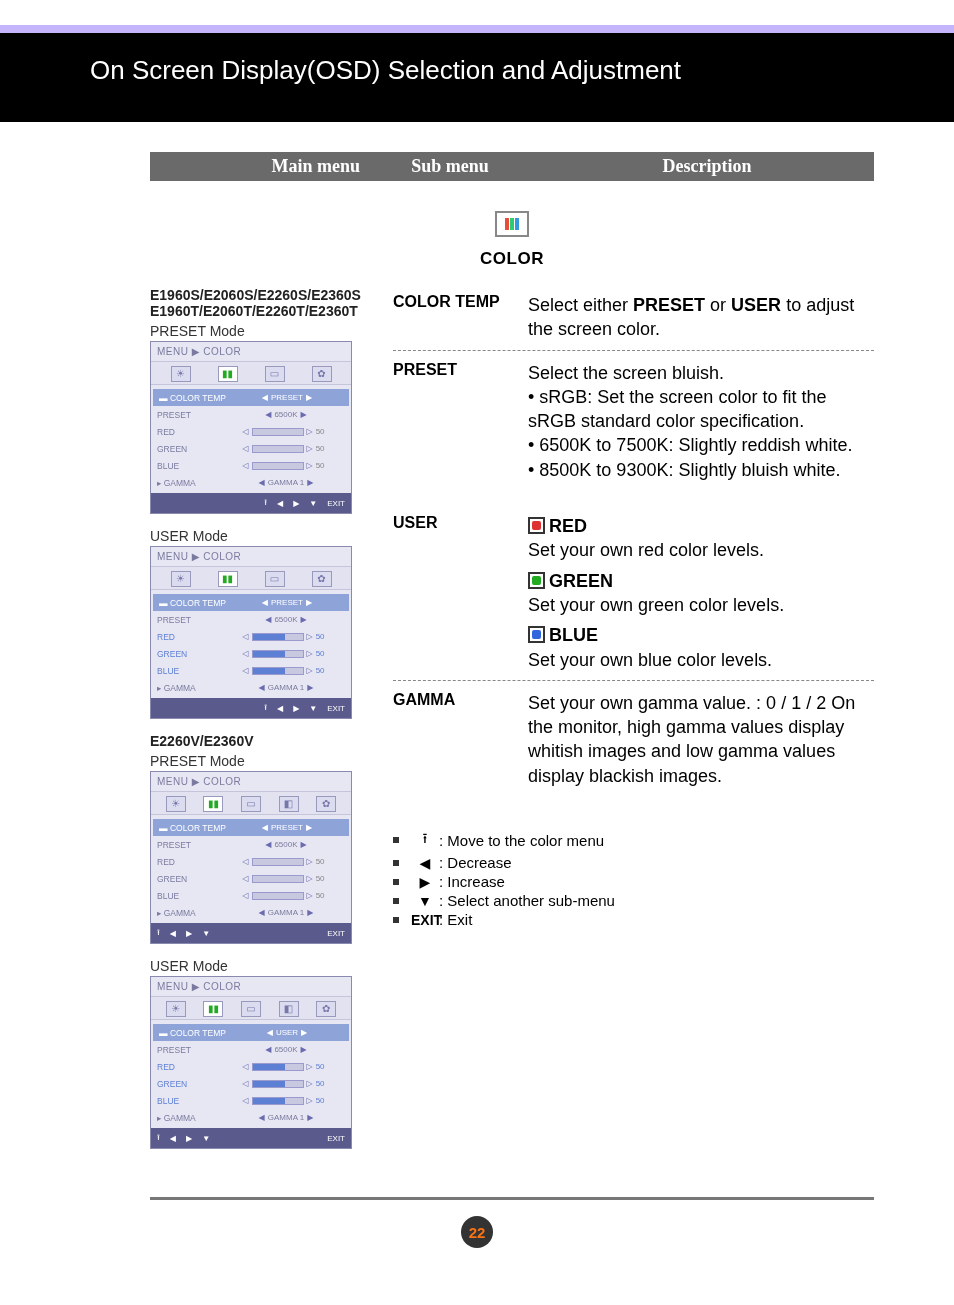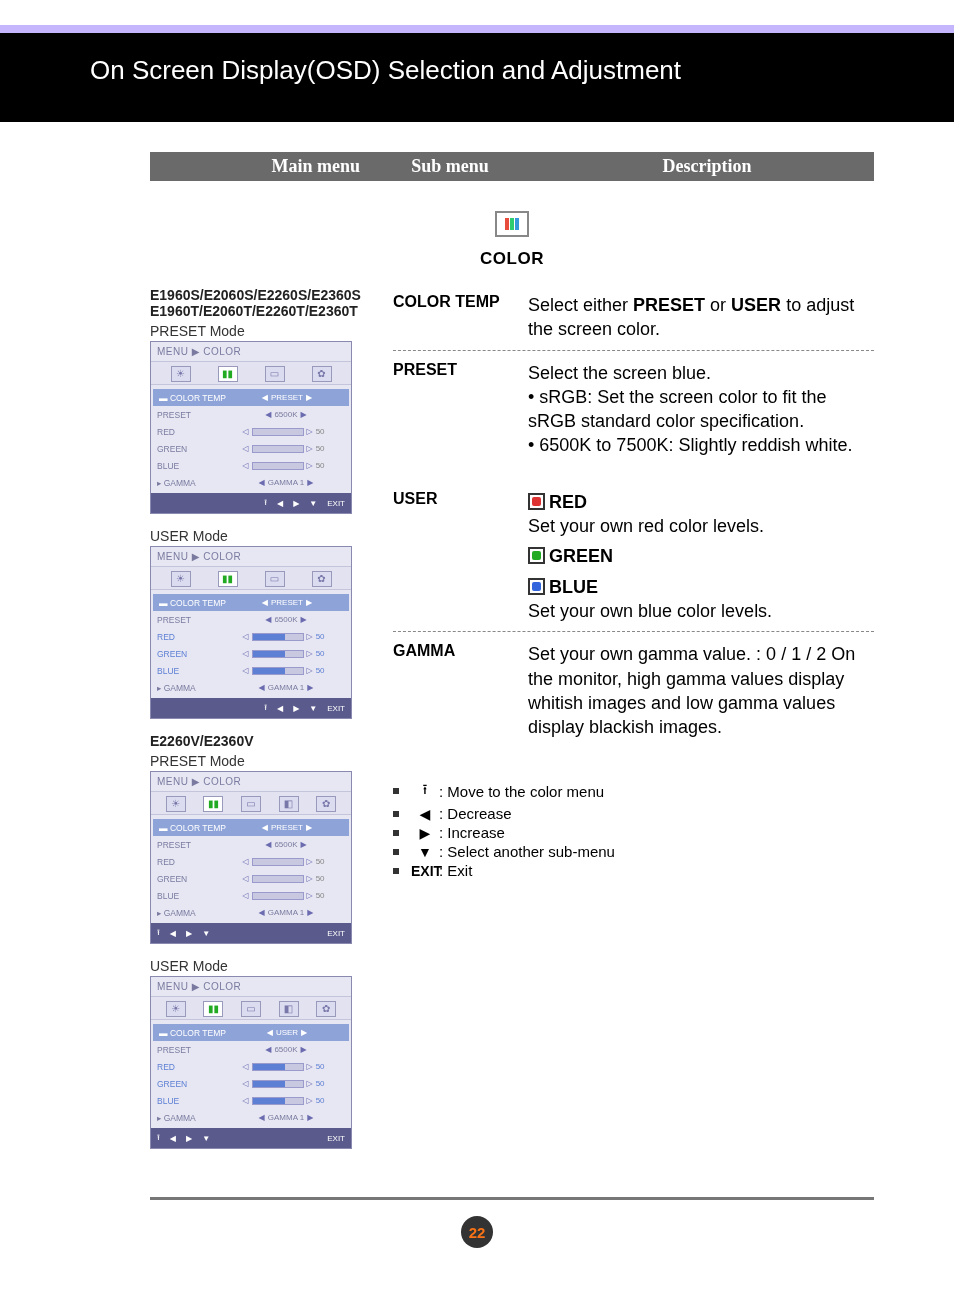--- a/index.html
+++ b/index.html
@@ -548,34 +548,36 @@
         <div class="txt">
           <span>Select either </span><span class="bold">PRESET</span><span> or </span><span class="bold">USER</span><span> to adjust the screen color.</span>
         </div>
       </div>
 
       <hr class="dashed">
 
       <div class="desc-block">
         <div class="sub">PRESET</div>
         <div class="txt">
-          <div>Select the screen blue.</div>
+          <div>Select the screen bluish.</div>
           <div style="padding-left:0"><span>• sRGB: Set the screen color to fit the sRGB standard color specification.</span></div>
           <div>• 6500K to 7500K: Slightly reddish white.</div>
+          <div>• 8500K to 9300K: Slightly bluish white.</div>
         </div>
       </div>
 
       <div style="height:28px"></div>
 
       <div class="desc-block">
         <div class="sub">USER</div>
         <div class="txt">
           <div><span class="color-sq sq-red"></span><span class="bold">RED</span></div>
           <div>Set your own red color levels.</div>
           <div style="margin-top:6px"><span class="color-sq sq-green"></span><span class="bold">GREEN</span></div>
+          <div>Set your own green color levels.</div>
           <div style="margin-top:6px"><span class="color-sq sq-blue"></span><span class="bold">BLUE</span></div>
           <div>Set your own blue color levels.</div>
         </div>
       </div>
 
       <hr class="dashed">
 
       <div class="desc-block">
         <div class="sub">GAMMA</div>
         <div class="txt">Set your own gamma value. : 0 / 1 / 2 On the monitor, high gamma values display whitish images and low gamma values display blackish images.</div>

